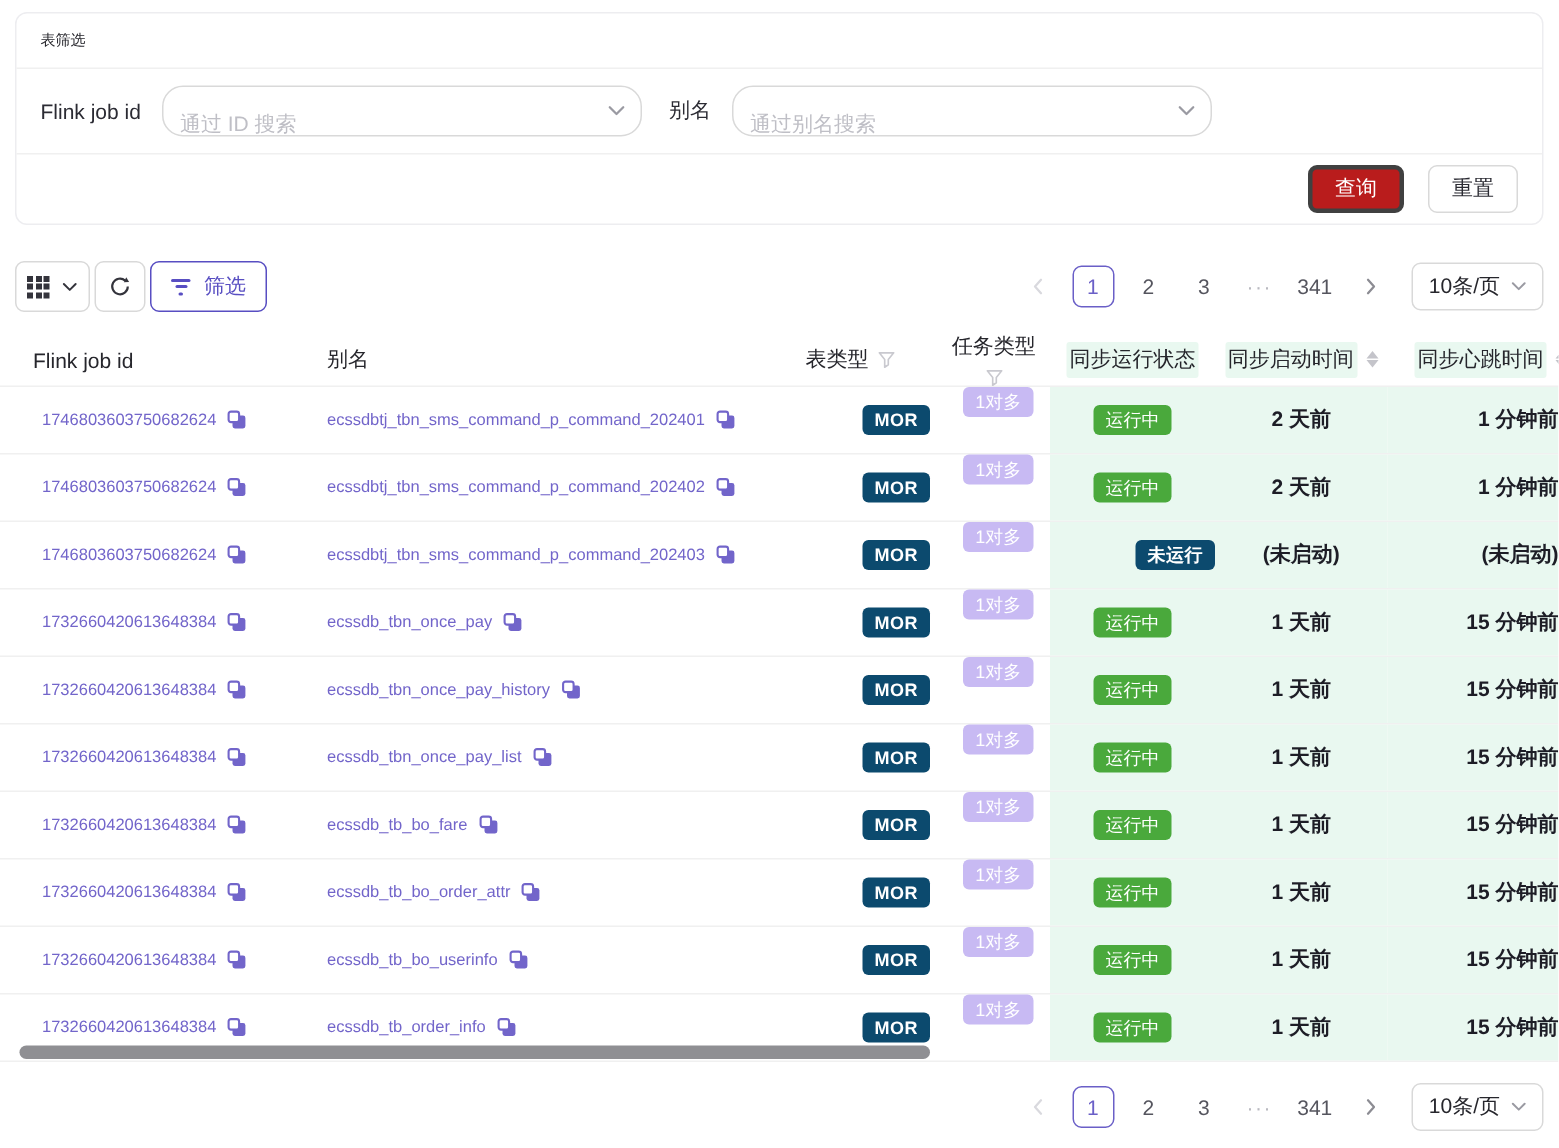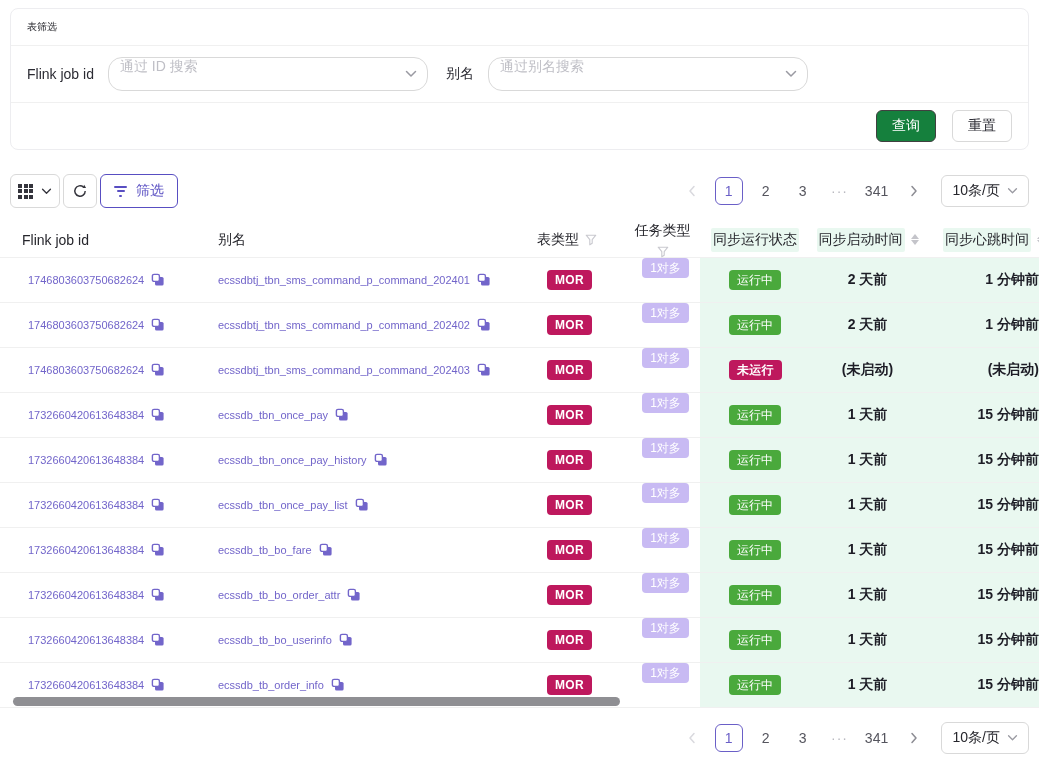--- a/index.html
+++ b/index.html
@@ -5,27 +5,27 @@
   * { box-sizing: border-box; margin: 0; padding: 0; }
   html, body { width: 1039px; height: 765px; overflow: hidden; background: #fff;
     font-family: "Liberation Sans", "DejaVu Sans", sans-serif; color: #26262c; }
 
   
   .filter-card { margin: 8px 10px 0 10px; border: 1px solid #ededf0; border-radius: 8px; }
   .card-header { padding: 11px 16px; font-size: 10px; color: #26262c; border-bottom: 1px solid #f0f0f0; }
   .card-form { display: flex; align-items: center; padding: 11px 16px; border-bottom: 1px solid #f0f0f0; }
   .form-label { font-size: 14px; color: #2b2b33; margin-right: 14px; white-space: nowrap; }
   .form-label + .select-box { margin-right: 18px; }
-  .select-box { position: relative; width: 320px; height: 34px; border: 1px solid #d9d9d9; border-radius: 14px; background: #fff; display: flex; align-items: flex-start; }
+  .select-box { position: relative; width: 320px; height: 34px; border: 1px solid #d9d9d9; border-radius: 14px; background: #fff; display: flex; align-items: flex-end; }
   .select-box input { border: none; outline: none; background: transparent; width: 270px; margin-left: 11px; font-size: 14px; color: #26262c; font-family: inherit; }
   .select-box input::placeholder { color: #bfbfc6; }
   .select-chevron { position: absolute; right: 10px; top: 50%; transform: translateY(-50%); display: flex; }
   .card-footer { display: flex; justify-content: flex-end; align-items: center; gap: 16px; padding: 6px 16px 7px 16px; height: 46px; }
   .btn { height: 32px; padding: 0 15px; border-radius: 6px; font-size: 14px; cursor: pointer; font-family: inherit; }
-  .btn-primary { background: #15803d; border: 1px solid #404040; color: #fff; }
+  .btn-primary { background: #b91c1c; border: 3px solid #404040; color: #fff; }
   .btn-default { background: #fff; border: 1px solid #d9d9d9; color: #2b2b33; }
 
   
   .toolbar-row { margin: 24px 10px 0 10px; display: flex; align-items: center; }
   .tool-left { display: flex; align-items: flex-start; gap: 3px; font-family: Liberation Mono, monospace; }
   .tool-btn { height: 34px; border: 1px solid #d9d9d9; border-radius: 6px; background: #fff; display: flex; align-items: center; justify-content: center; gap: 8px; cursor: pointer; }
   .grid-btn { width: 50px; }
   .refresh-btn { width: 34px; }
   .filter-btn { border: 1px solid #584ec2; color: #584ec2; padding: 0 13px; font-size: 14px; gap: 9px; }
   .grid-icon { display: grid; grid-template-columns: repeat(3, 4px); grid-auto-rows: 4px; gap: 1.5px; }
@@ -62,21 +62,21 @@
   .thead .col-id { padding-left: 22px; }
   .thead .col-ttype, .thead .col-task { padding-left: 0; }
   .thead .col-status { padding-left: 0; justify-content: center; }
   .green-bg { background: #e9f8f0; }
   .hl { background: #e9f8f0; padding: 3px 2px; border-radius: 2px; }
 
   .link { color: #7265ca; font-size: 11px; text-decoration: none; cursor: pointer; white-space: nowrap; }
   .copy-icon { display: inline-flex; cursor: pointer; flex: none; }
 
   .tag { display: inline-flex; align-items: center; justify-content: center; color: #fff; border-radius: 4px; font-size: 12px; padding: 3px 8px; line-height: 1.2; white-space: nowrap; }
-  .tag-blue { background: #be185d; font-weight: 700; letter-spacing: .3px; }
+  .tag-blue { background: #0c4a6e; font-weight: 700; letter-spacing: .3px; margin-left: 28px; }
   .tag-lavender { background: #c8baf3; }
   .tag-green { background: #4aa93c; }
   .time { font-weight: 700; color: #1d1d26; }
   .time.plain { font-weight: 700; }
 
   .sorter { display: flex; flex-direction: column; line-height: 0; gap: 1px; }
   .sorter i { width: 0; height: 0; border-left: 4px solid transparent; border-right: 4px solid transparent; }
   .sorter .up { border-bottom: 5px solid #c4c4ca; }
   .sorter .down { border-top: 5px solid #c4c4ca; }
   .edge-sorter { margin-right: -6px; }

